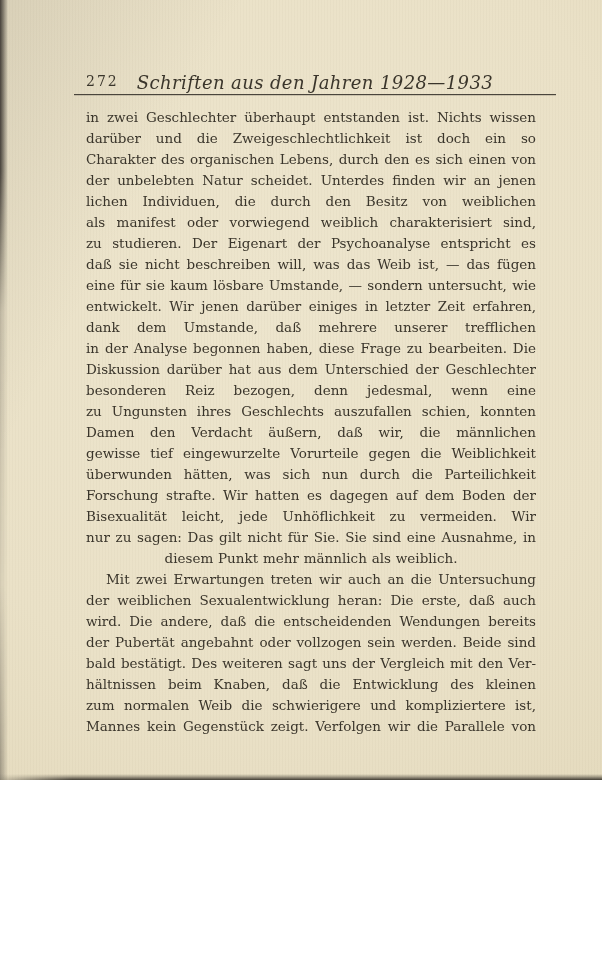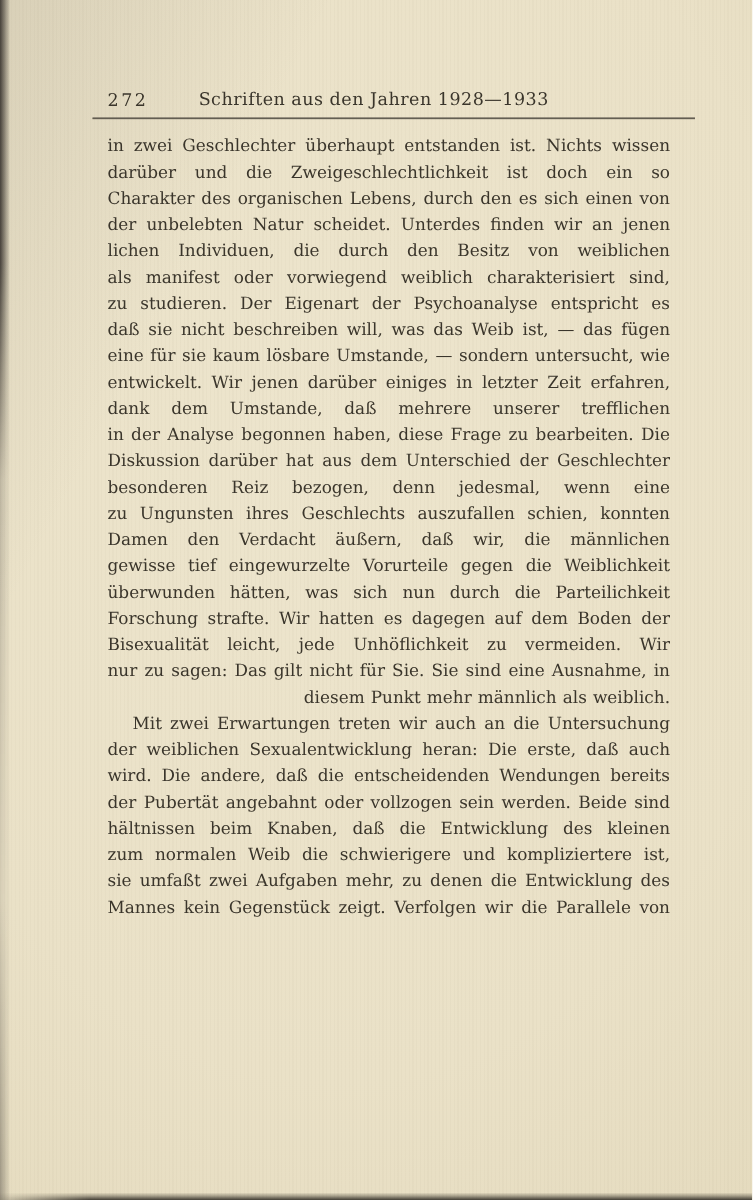--- a/index.html
+++ b/index.html
@@ -12,21 +12,21 @@
   }
   * { margin: 0; padding: 0; box-sizing: border-box; }
   html, body { width: 602px; height: 960px; }
   body {
     font-family: "DejaVu Serif", "Liberation Serif", serif;
     overflow: hidden;
   }
   .scan {
     position: relative;
     width: 602px;
-    height: 960px;
+    height: 780px;
     background:
       repeating-linear-gradient(90deg, rgba(125,112,86,0.035) 0 1px, rgba(0,0,0,0) 1px 3px),
       radial-gradient(ellipse 120% 100% at 45% 38%,
         var(--paper-light) 0%, var(--paper) 52%,
         #e4dabd 82%, var(--paper-dark) 100%);
     overflow: hidden;
   }
   
   .sheen {
     position: absolute; inset: 0;
@@ -44,43 +44,43 @@
     background: linear-gradient(to top, rgba(48,44,37,0.9) 0%, rgba(48,44,37,0.35) 55%, rgba(48,44,37,0) 100%);
     -webkit-mask-image: linear-gradient(to right, rgba(0,0,0,0.15) 0%, #000 12%, #000 100%);
     mask-image: linear-gradient(to right, rgba(0,0,0,0.15) 0%, #000 12%, #000 100%);
   }
 
   .page-number {
     position: absolute; top: 73px; left: 86px;
     font-size: 14px; letter-spacing: 2px; color: var(--ink);
   }
   .running-title {
-    position: absolute; top: 72px; left: 58px; width: 482px;
-    text-align: center; font-size: 14px;
+    position: absolute; top: 72px; left: 74px; width: 482px;
+    text-align: center; font-style: italic; font-size: 18px;
     letter-spacing: 0.4px; color: var(--ink);
   }
   .header-rule {
     position: absolute; top: 94px; left: 74px; width: 482px; height: 1px;
     background: var(--rule);
     box-shadow: 0 0.5px 0 rgba(74,69,60,0.4);
   }
 
   .body-text {
     position: absolute; top: 107px; left: 86px; width: 450px;
     color: var(--ink);
     font-size: 13.5px;
   }
   .line {
     height: 21px; line-height: 21px;
     overflow: hidden;
     text-align: justify;
     word-spacing: 0.04em;
   }
   .line::after { content: ""; display: inline-block; width: 100%; height: 0; vertical-align: top; }
-  .line.par-end { text-align: right; }
+  .line.par-end { text-align: center; }
   .line.par-end::after { content: none; }
   .line.indent { text-indent: 20px; }
 </style>
 </head>
 <body>
 
 <div class="scan">
   <div class="sheen"></div>
 
   <div class="page-number">272</div>
@@ -107,21 +107,21 @@
     <div class="line">gewisse tief eingewurzelte Vorurteile gegen die Weiblichkeit nicht</div>
     <div class="line">überwunden hätten, was sich nun durch die Parteilichkeit unserer</div>
     <div class="line">Forschung strafte. Wir hatten es dagegen auf dem Boden der</div>
     <div class="line">Bisexualität leicht, jede Unhöflichkeit zu vermeiden. Wir brauchten</div>
     <div class="line">nur zu sagen: Das gilt nicht für Sie. Sie sind eine Ausnahme, in</div>
     <div class="line par-end">diesem Punkt mehr männlich als weiblich.</div>
     <div class="line indent">Mit zwei Erwartungen treten wir auch an die Untersuchung</div>
     <div class="line">der weiblichen Sexualentwicklung heran: Die erste, daß auch hier</div>
     <div class="line">wird. Die andere, daß die entscheidenden Wendungen bereits vor</div>
     <div class="line">der Pubertät angebahnt oder vollzogen sein werden. Beide sind</div>
+    <div class="line">bald bestätigt. Des weiteren sagt uns der Vergleich mit den Ver-</div>
     <div class="line">hältnissen beim Knaben, daß die Entwicklung des kleinen Mädchens</div>
     <div class="line">zum normalen Weib die schwierigere und kompliziertere ist, denn</div>
-    <div class="line">sie umfaßt zwei Aufgaben mehr, zu denen die Entwicklung des</div>
     <div class="line">Mannes kein Gegenstück zeigt. Verfolgen wir die Parallele von</div>
   </div>
 
   <div class="edge-left"></div>
   <div class="edge-bottom"></div>
 </div>
 
 </body></html>

